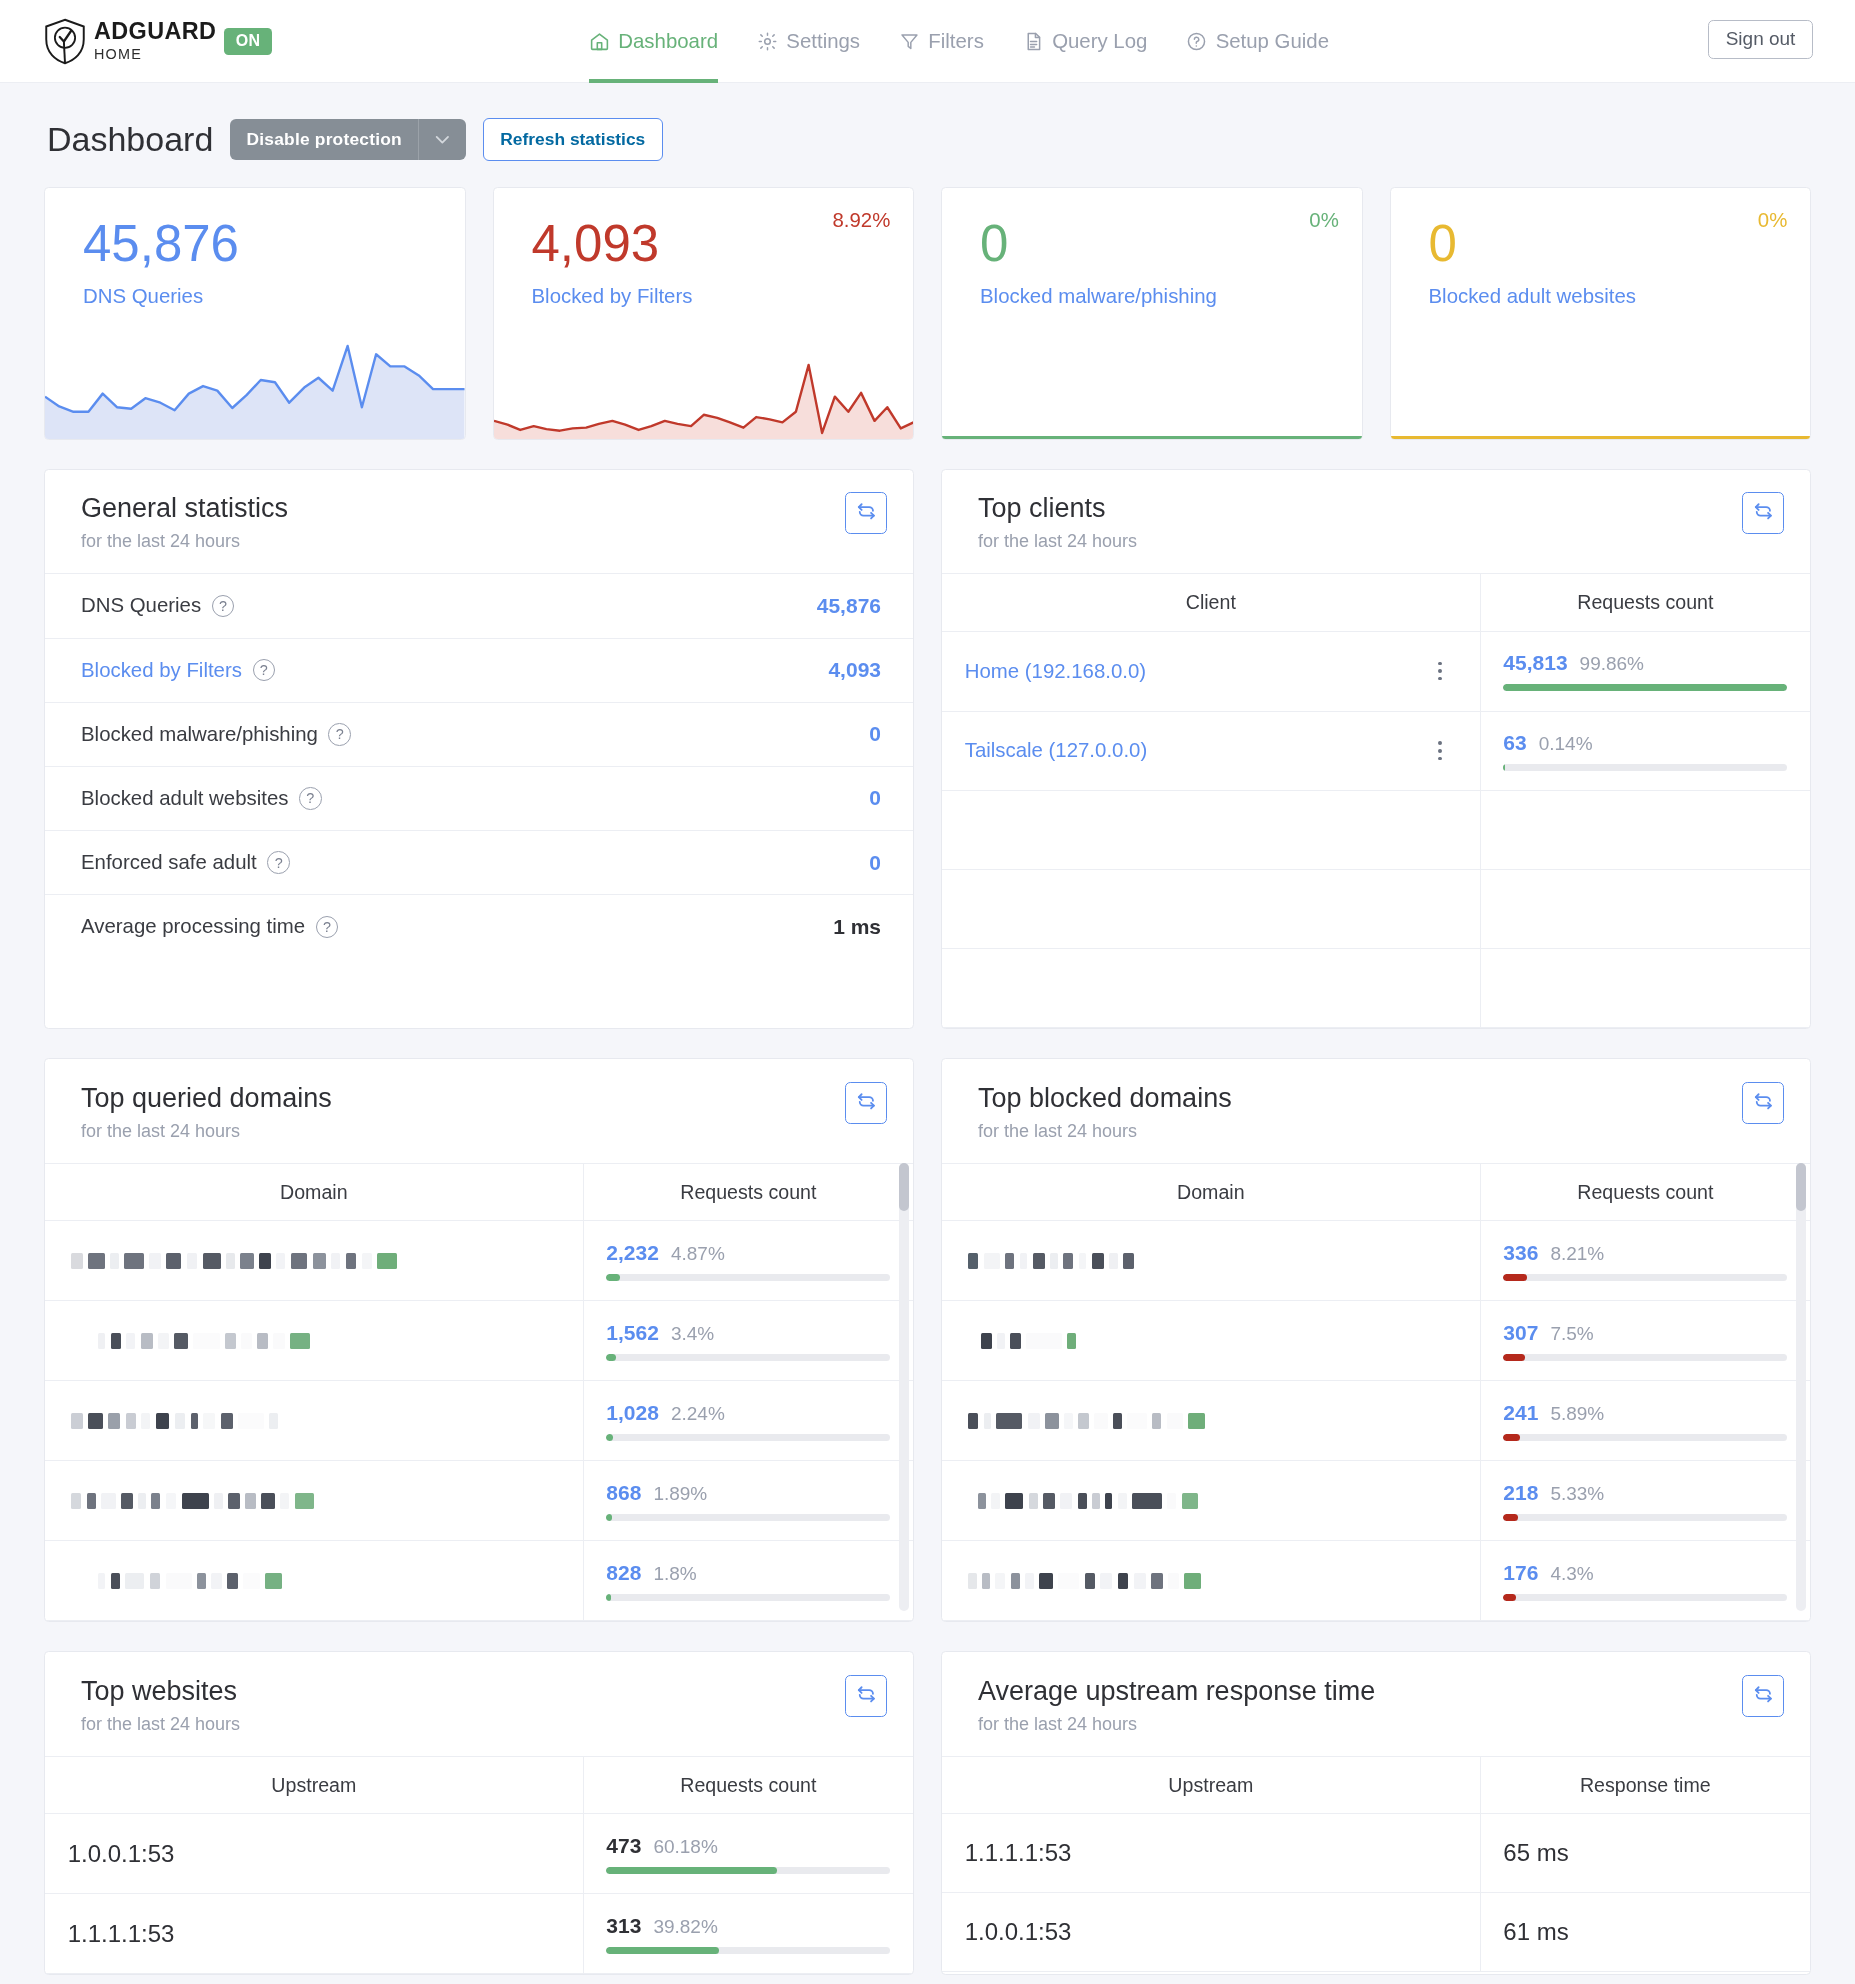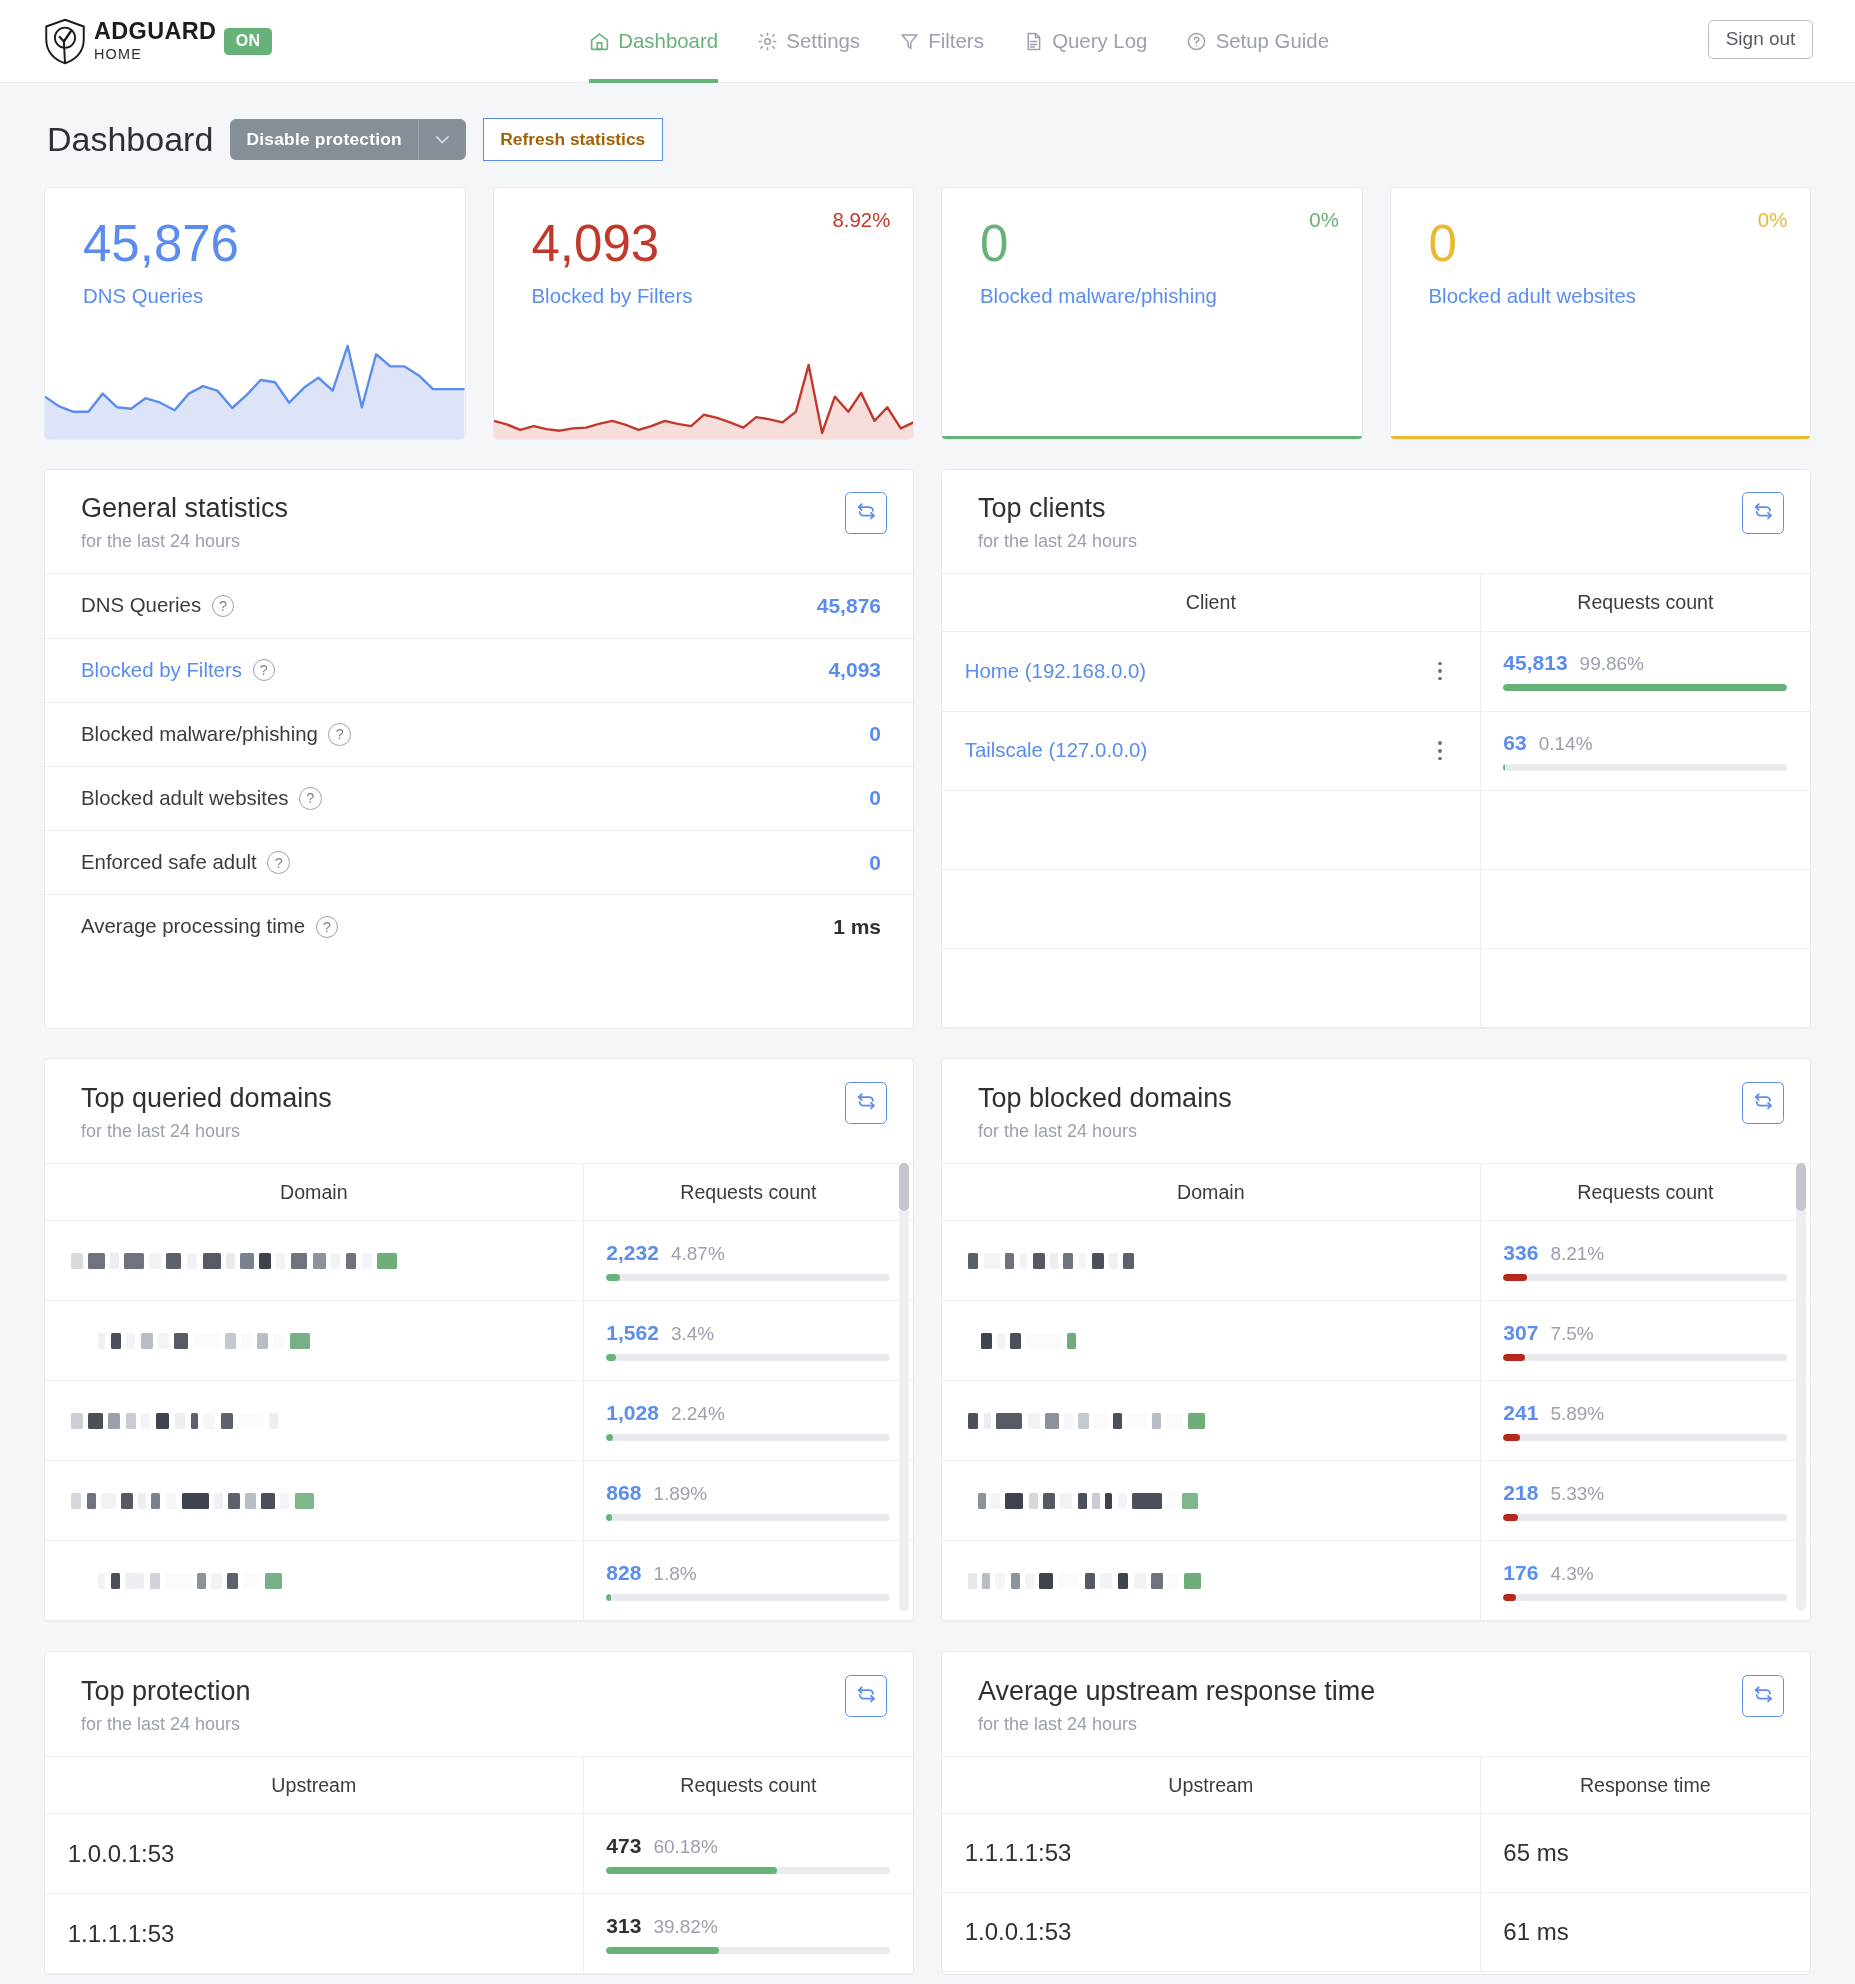--- a/index.html
+++ b/index.html
@@ -82,22 +82,22 @@
   }
   .protect-btn .lbl {
     color: #fff; font-size: 17.4px; font-weight: bold;
     padding: 9.8px 16.6px; letter-spacing: 0.2px;
   }
   .protect-btn .caret {
     border-left: 0.8px solid #9ba2a9; display: flex; align-items: center;
     padding: 0 12px;
   }
   .refresh-btn {
-    border: 0.8px solid #5b8def; border-radius: 0; background: #fff;
-    color: #a16207; font-size: 17.4px; font-weight: bold;
+    border: 0.8px solid #5b8def; border-radius: 6px; background: #fff;
+    color: #0369a1; font-size: 17.4px; font-weight: bold;
     padding: 9.8px 16.6px; cursor: pointer;
     font-family: "Liberation Sans", sans-serif;
   }
 
   
   .stat-row { display: flex; gap: 27px; margin-bottom: 29px; }
   .stat-card {
     flex: 1; background: #fff; border: 0.8px solid #e7e9ef; border-radius: 4.5px;
     height: 253px; position: relative; overflow: hidden;
   }
@@ -858,21 +858,21 @@
           </div>
       </div>
     </div>
   </div>
 
   <div class="grid2">
 
     <div class="panel">
       <div class="panel-head">
         <div>
-          <div class="panel-title">Top protection</div>
+          <div class="panel-title">Top websites</div>
           <div class="panel-sub">for the last 24 hours</div>
         </div>
         <div class="refresh-icon-btn">
           <span>
             <svg width="22.7" height="22.7" viewBox="0 0 24 24" fill="none" stroke="#5b8def" stroke-width="1.9" stroke-linecap="round" stroke-linejoin="round">
               <path d="M4 7.5h11a4 4 0 0 1 4 4"></path>
                 <path d="M7 4.5 4 7.5 7 10.5"></path>
               <path d="M20 16.5H9a4 4 0 0 1-4-4"></path>
                 <path d="M17 19.5l3-3-3-3"></path>
             </svg>

